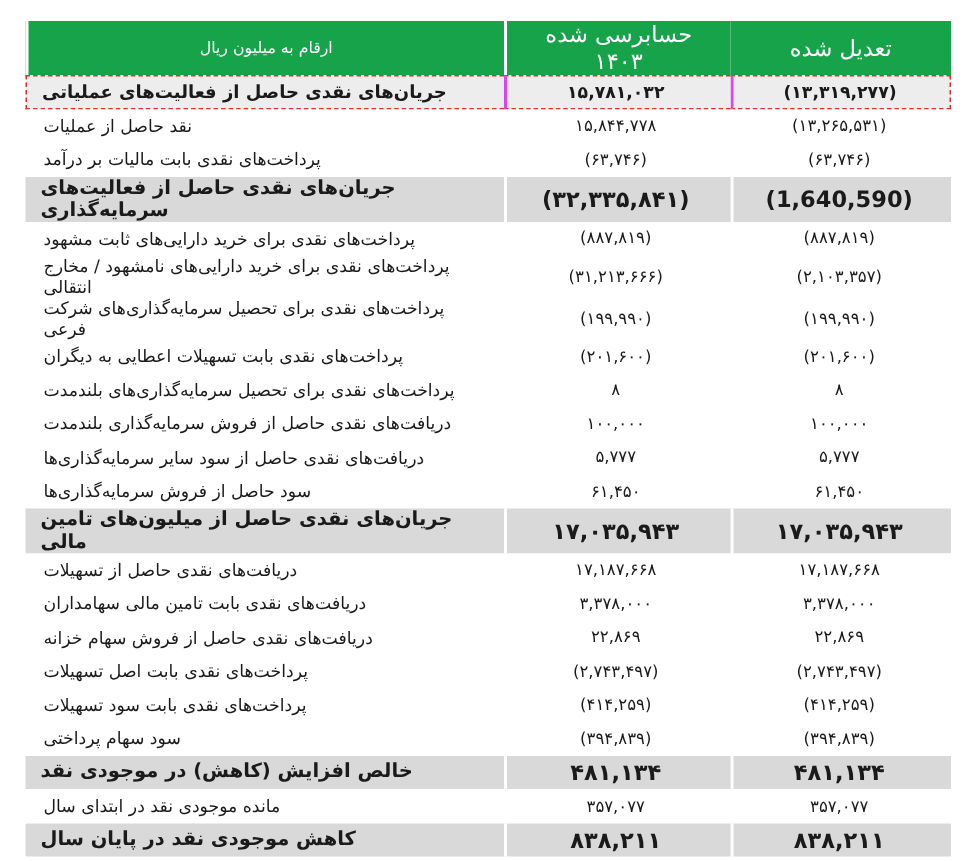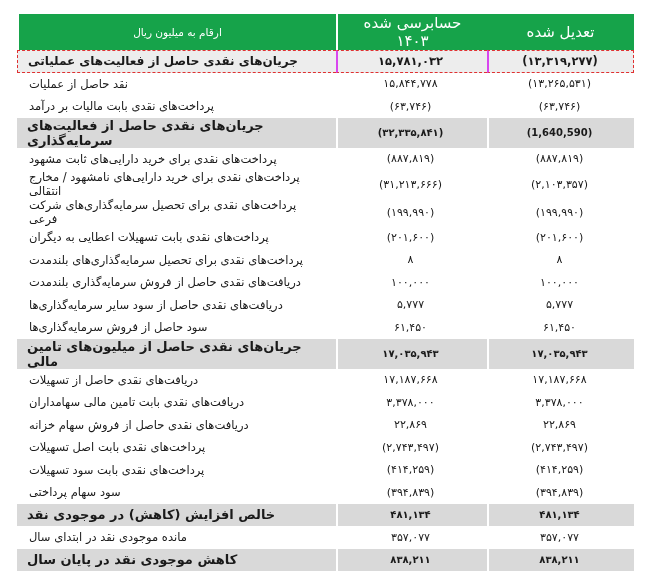--- a/index.html
+++ b/index.html
@@ -86,21 +86,21 @@
   }
 
   
   tr.section td {
     background: #d9d9d9;
     font-weight: bold;
     font-size: 13px;
     border-left: 2px solid #ffffff;
   }
   tr.section td.col-last { border-left: none; }
-  tr.section td.num { font-size: 10px; }
+  tr.section td.num { font-size: 15px; }
 
   
   tr.highlight td {
     background: #ededed;
     font-weight: bold;
     font-size: 12px;
     border-top: 1px dashed #e03131;
     border-bottom: 1px dashed #e03131;
     border-left: 2px solid #d946ef;
   }

